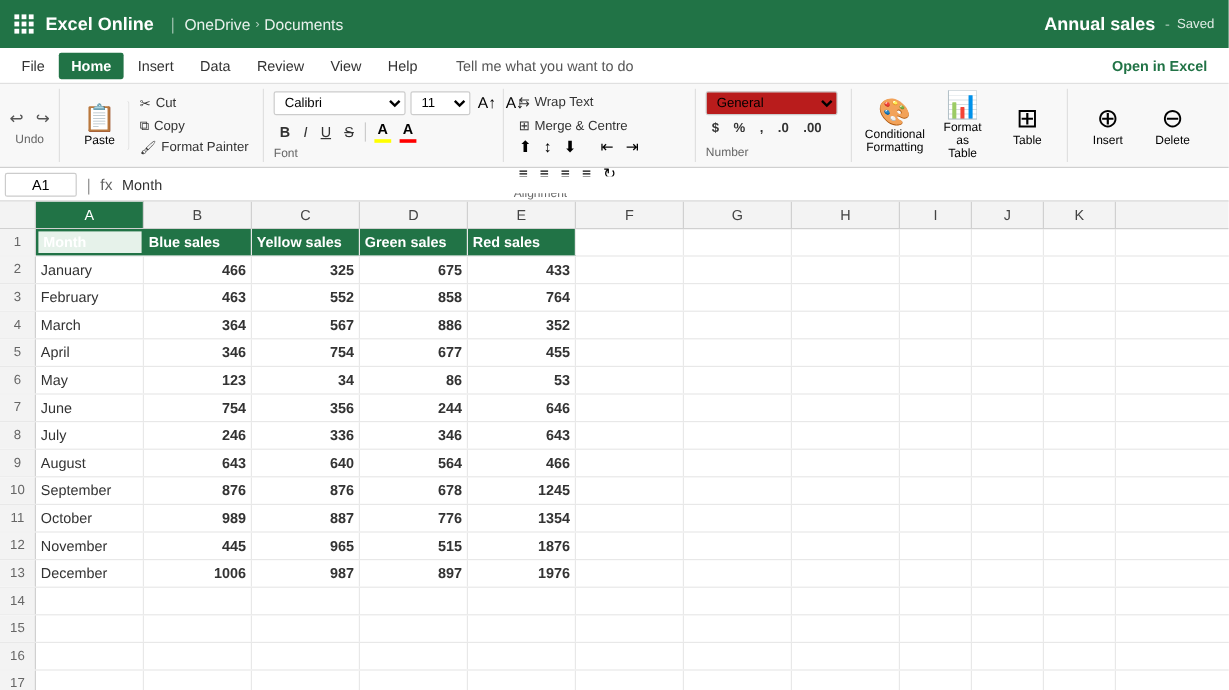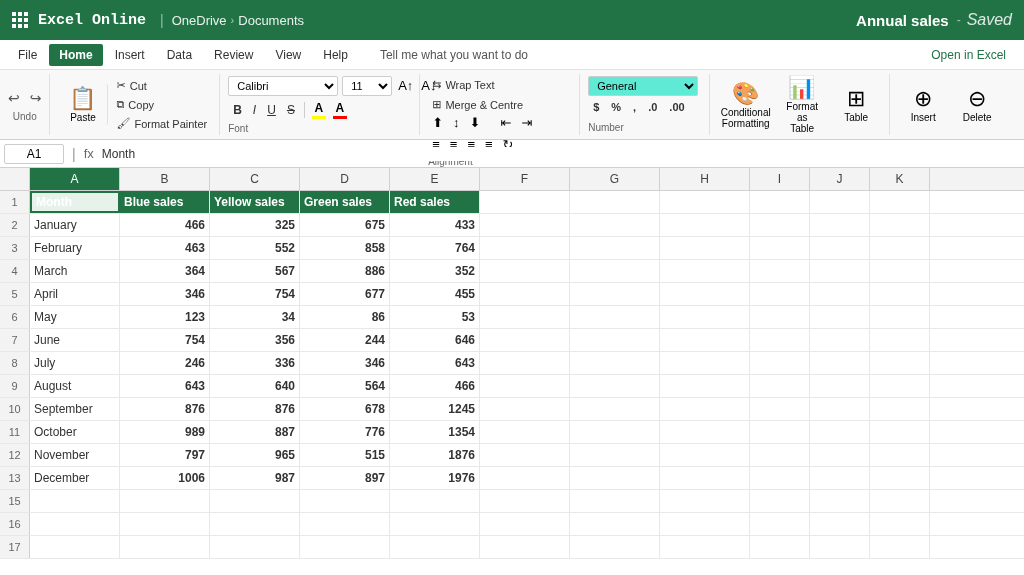--- a/index.html
+++ b/index.html
@@ -15,26 +15,26 @@
       padding: 0 12px;
     }
     .top-bar-grid-icon {
       display: grid;
       grid-template-columns: repeat(3,4px);
       grid-template-rows: repeat(3,4px);
       gap: 2px;
       margin-right: 10px;
     }
     .top-bar-grid-icon span { background: #fff; display: block; width: 4px; height: 4px; }
-    .app-name { font-size: 15px; font-weight: 600; margin-right: 6px; font-family: Liberation Mono, monospace; }
+    .app-name { font-size: 15px; font-weight: 600; margin-right: 6px; }
     .top-bar-sep { color: rgba(255,255,255,0.5); margin: 0 8px; font-size: 14px; }
     .breadcrumb { font-size: 13px; opacity: 0.9; display: flex; align-items: center; gap: 4px; }
     .breadcrumb-arrow { font-size: 11px; opacity: 0.7; }
     .doc-title { font-size: 15px; font-weight: 600; margin-left: auto; margin-right: 8px; }
-    .saved-badge { font-size: 16px; opacity: 0.85; font-style: italic; }
+    .saved-badge { font-size: 11px; opacity: 0.85; }
 
     
     .menu-bar {
       background: #fff;
       border-bottom: 1px solid #e0e0e0;
       display: flex;
       align-items: center;
       height: 30px;
       padding: 0 8px;
       gap: 2px;
@@ -49,21 +49,21 @@
     .menu-item.active { background: #217346; color: #fff; font-weight: bold; }
     .menu-search {
       margin-left: 20px;
       font-size: 12px;
       color: #555;
       flex: 1;
     }
     .menu-open-excel {
       font-size: 12px;
       color: #217346;
-      font-weight: 400;
+      font-weight: 700;
       margin-left: auto;
       padding: 4px 10px;
     }
 
     
     .ribbon {
       background: #f8f8f8;
       border-bottom: 1px solid #d0d0d0;
       display: flex;
       align-items: stretch;
@@ -174,21 +174,21 @@
       display: flex;
       flex-direction: column;
       gap: 3px;
     }
     .number-format-select {
       border: 1px solid #ccc;
       border-radius: 2px;
       padding: 2px 4px;
       font-size: 11px;
       width: 110px;
-      background: #5eead4;
+      background: #b91c1c;
     }
     .number-btns { display: flex; gap: 2px; align-items: center; }
     .number-btn {
       padding: 2px 5px;
       font-size: 11px;
       cursor: pointer;
       border-radius: 2px;
       font-weight: 600;
       color: #333;
     }
@@ -708,21 +708,21 @@
     <div class="cell col-f"></div>
     <div class="cell col-g"></div>
     <div class="cell col-h"></div>
     <div class="cell col-i"></div>
     <div class="cell col-j"></div>
     <div class="cell col-k"></div>
   </div>
         <div class="sheet-row">
     <div class="row-num">12</div>
     <div class="cell col-a">November</div>
-    <div class="cell col-b num">797</div>
+    <div class="cell col-b num">445</div>
     <div class="cell col-c num">965</div>
     <div class="cell col-d num">515</div>
     <div class="cell col-e num">1876</div>
     <div class="cell col-f"></div>
     <div class="cell col-g"></div>
     <div class="cell col-h"></div>
     <div class="cell col-i"></div>
     <div class="cell col-j"></div>
     <div class="cell col-k"></div>
   </div>
@@ -734,20 +734,34 @@
     <div class="cell col-d num">897</div>
     <div class="cell col-e num">1976</div>
     <div class="cell col-f"></div>
     <div class="cell col-g"></div>
     <div class="cell col-h"></div>
     <div class="cell col-i"></div>
     <div class="cell col-j"></div>
     <div class="cell col-k"></div>
   </div>
         <div class="sheet-row">
+    <div class="row-num">14</div>
+    <div class="cell col-a"></div>
+    <div class="cell col-b"></div>
+    <div class="cell col-c"></div>
+    <div class="cell col-d"></div>
+    <div class="cell col-e"></div>
+    <div class="cell col-f"></div>
+    <div class="cell col-g"></div>
+    <div class="cell col-h"></div>
+    <div class="cell col-i"></div>
+    <div class="cell col-j"></div>
+    <div class="cell col-k"></div>
+  </div>
+        <div class="sheet-row">
     <div class="row-num">15</div>
     <div class="cell col-a"></div>
     <div class="cell col-b"></div>
     <div class="cell col-c"></div>
     <div class="cell col-d"></div>
     <div class="cell col-e"></div>
     <div class="cell col-f"></div>
     <div class="cell col-g"></div>
     <div class="cell col-h"></div>
     <div class="cell col-i"></div>

